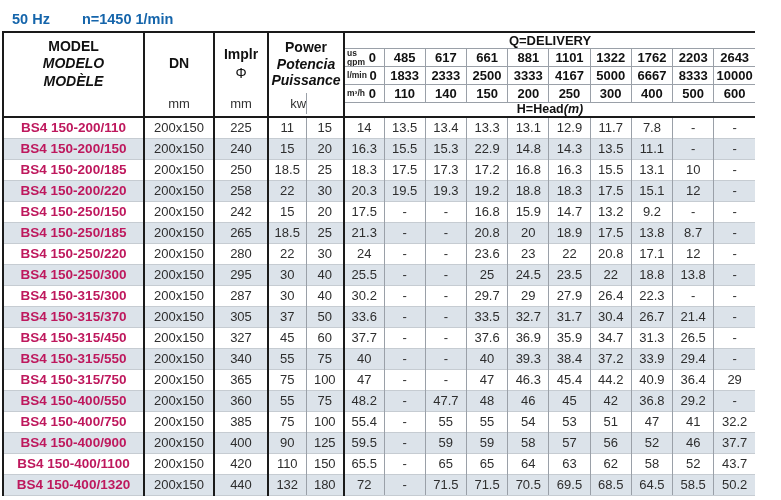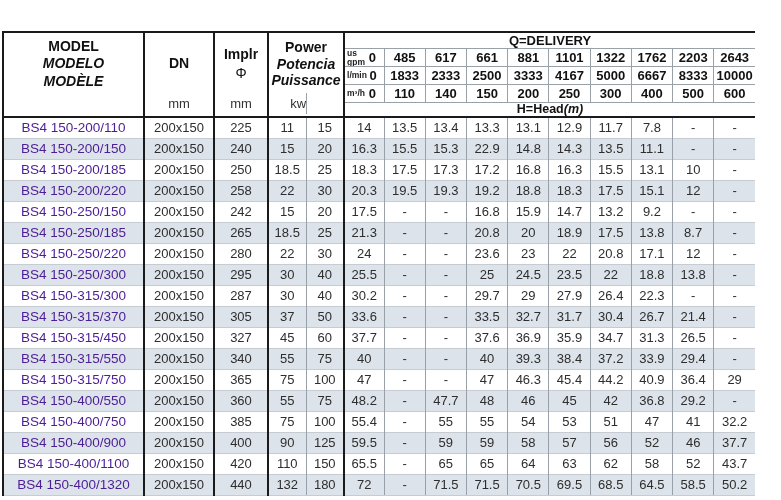--- a/index.html
+++ b/index.html
@@ -63,28 +63,32 @@
   .flow-unit { font-size: 8.5px; line-height: 0.95; text-align: left; font-weight: bold; color: #222; }
   .flow-zero { flex: 1; text-align: center; font-weight: bold; font-size: 13px; padding-right: 4px; }
   .head-title-row th {
     height: 13px; border-top: 1px solid #9aa0a8; border-bottom: 2px solid #1a1a1a;
     font-size: 12.5px; font-weight: bold; color: #111; line-height: 13px; text-align: center;
   }
   
   tbody tr { height: 21px; }
   tbody tr:nth-child(even) { background: #dce3ea; }
   tbody tr + tr th, tbody tr + tr td { border-top: 1px solid #c6ccd2; }
-  tbody th.model-cell { font-weight: normal; font-size: 13.5px; color: #4c1d95; }
+  tbody th.model-cell { font-weight: bold; font-size: 13.5px; color: #be185d; }
   tbody td { font-size: 13px; color: #2e2e2e; }
   tbody tr:last-child th, tbody tr:last-child td { border-bottom: 1px solid #c6ccd2; }
 </style>
 </head>
 <body>
 
 <div class="topbar">
+  <div class="specs">
+    <span>50 Hz</span>
+    <span>n=1450 1/min</span>
+  </div>
 </div>
 
 <table>
   <colgroup>
     <col style="width:141px">
       <col style="width:70px">
       <col style="width:54px">
     <col style="width:38px">
       <col style="width:38px">
       <col style="width:40px">

